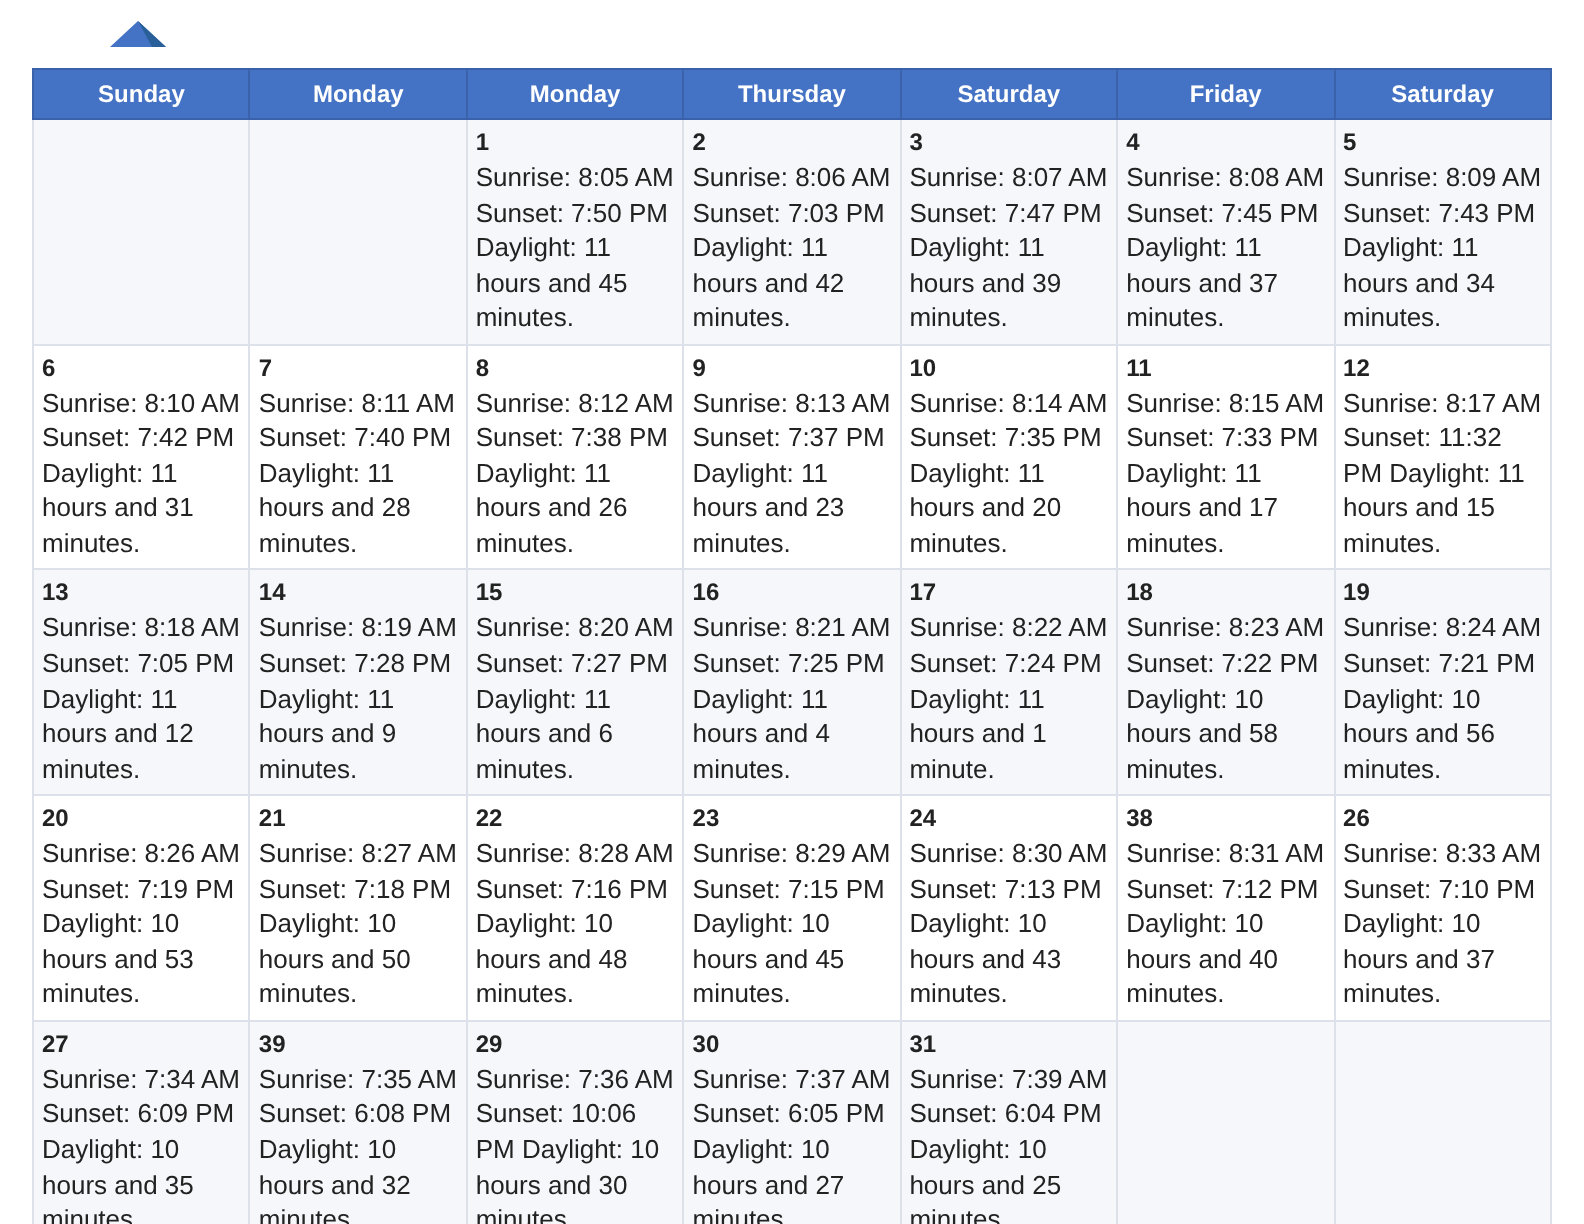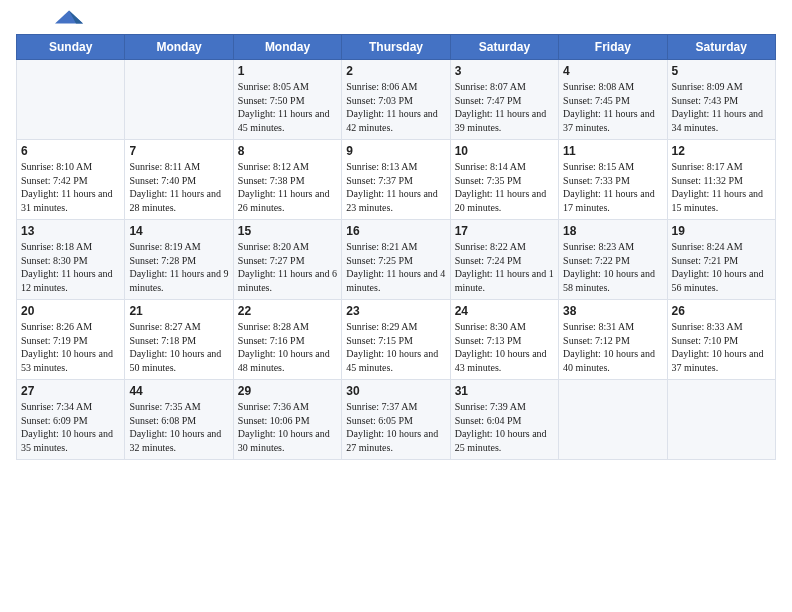--- a/index.html
+++ b/index.html
@@ -75,24 +75,23 @@
       border: 1px solid #dce1ea;
       height: 80px;
     }
     .day-num {
       font-size: 12px;
       font-weight: bold;
       display: block;
       margin-bottom: 2px;
     }
     .day-info {
-      font-size: 10px;
+      font-size: 13px;
       line-height: 1.35;
       color: #222;
-      font-family: Liberation Serif, serif;
     }
   </style>
 </head>
 <body>
 
 <div class="container">
   <div class="header-row">
     <div class="logo">
       <svg class="logo-icon" viewBox="0 0 60 30" xmlns="http://www.w3.org/2000/svg">
         <polygon points="30,2 58,28 2,28" fill="#4472c4"></polygon>
@@ -197,21 +196,21 @@
             <span class="day-num">12</span>
             <div class="day-info">Sunrise: 8:17 AM
 Sunset: 11:32 PM
 Daylight: 11 hours and 15 minutes.</div>
           </td>
         </tr>
         <tr>
           <td>
             <span class="day-num">13</span>
             <div class="day-info">Sunrise: 8:18 AM
-Sunset: 8:30 PM
+Sunset: 7:05 PM
 Daylight: 11 hours and 12 minutes.</div>
           </td>
           <td>
             <span class="day-num">14</span>
             <div class="day-info">Sunrise: 8:19 AM
 Sunset: 7:28 PM
 Daylight: 11 hours and 9 minutes.</div>
           </td>
           <td>
             <span class="day-num">15</span>
@@ -289,21 +288,21 @@
           </td>
         </tr>
         <tr>
           <td>
             <span class="day-num">27</span>
             <div class="day-info">Sunrise: 7:34 AM
 Sunset: 6:09 PM
 Daylight: 10 hours and 35 minutes.</div>
           </td>
           <td>
-            <span class="day-num">44</span>
+            <span class="day-num">39</span>
             <div class="day-info">Sunrise: 7:35 AM
 Sunset: 6:08 PM
 Daylight: 10 hours and 32 minutes.</div>
           </td>
           <td>
             <span class="day-num">29</span>
             <div class="day-info">Sunrise: 7:36 AM
 Sunset: 10:06 PM
 Daylight: 10 hours and 30 minutes.</div>
           </td>

